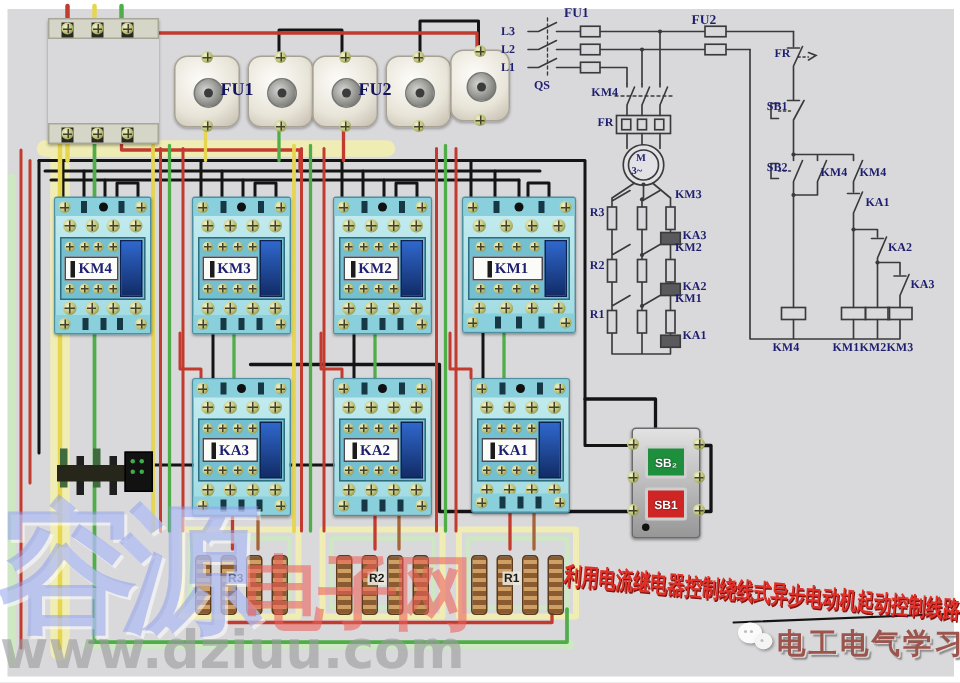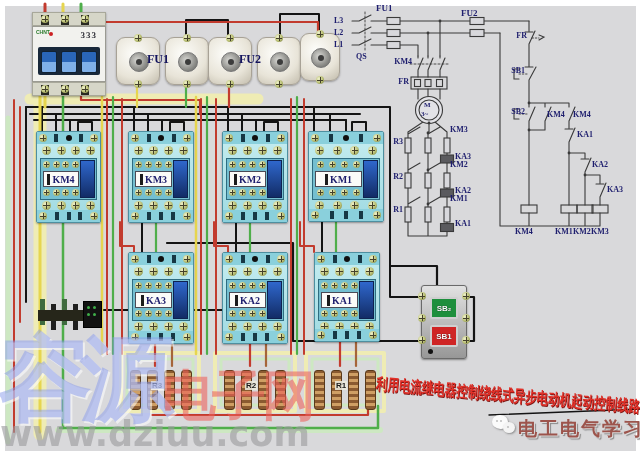--- a/index.html
+++ b/index.html
@@ -186,30 +186,20 @@
 
 <div id="breaker">
   <div class="bstrip" style="top:0">
     <span class="bslot" style="left:8px"></span>
       <span class="bslot" style="left:28px"></span>
       <span class="bslot" style="left:48px"></span>
     <span class="screw" style="position:absolute;left:8px;top:2px;width:8px;height:8px"></span>
     <span class="screw" style="position:absolute;left:28px;top:2px;width:8px;height:8px"></span>
     <span class="screw" style="position:absolute;left:48px;top:2px;width:8px;height:8px"></span>
   </div>
-  <div class="bbody">
-    <span class="brand">CHNT</span>
-    <span class="bdotr"></span>
-    <span class="bmark">333</span>
-    <div class="btoggles">
-      <span class="btog" style="left:3px"></span>
-      <span class="btog" style="left:23px"></span>
-      <span class="btog" style="left:43px"></span>
-    </div>
-  </div>
   <div class="bstrip" style="top:70px">
     <span class="bslot" style="left:8px"></span>
       <span class="bslot" style="left:28px"></span>
       <span class="bslot" style="left:48px"></span>
     <span class="screw" style="position:absolute;left:8px;top:2px;width:8px;height:8px"></span>
     <span class="screw" style="position:absolute;left:28px;top:2px;width:8px;height:8px"></span>
     <span class="screw" style="position:absolute;left:48px;top:2px;width:8px;height:8px"></span>
   </div>
 </div>
 

